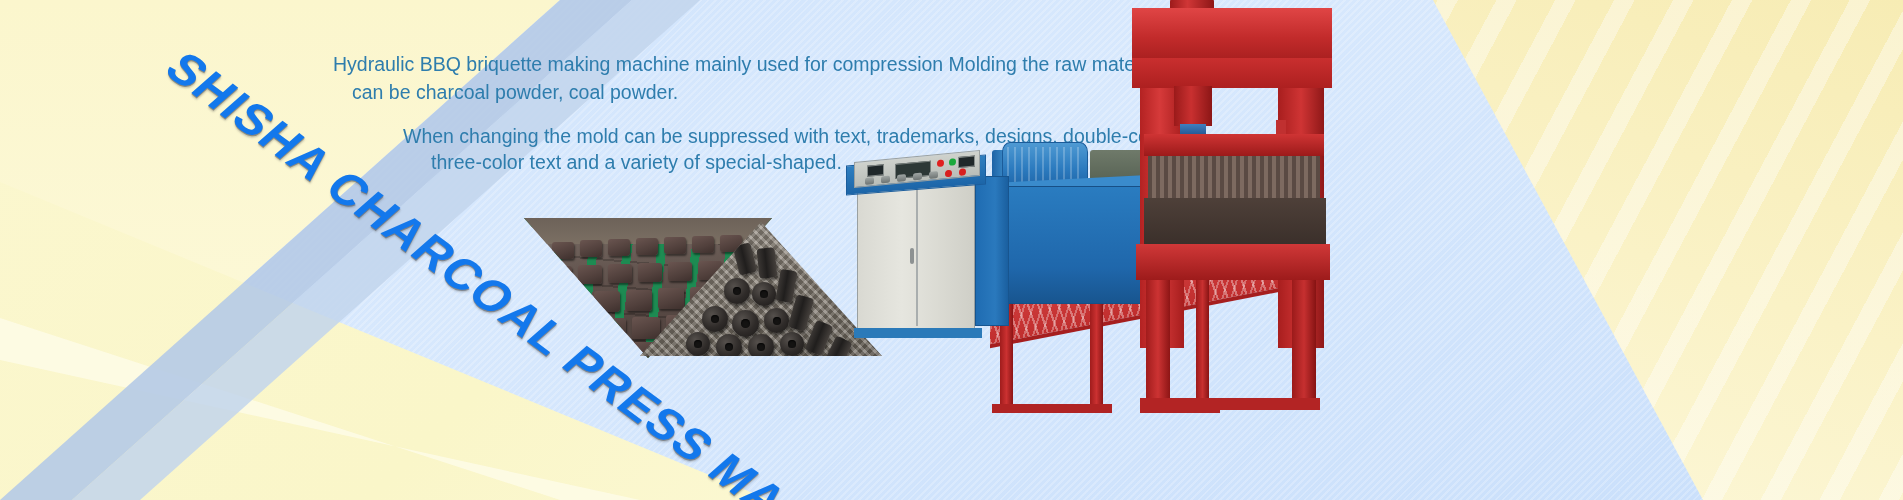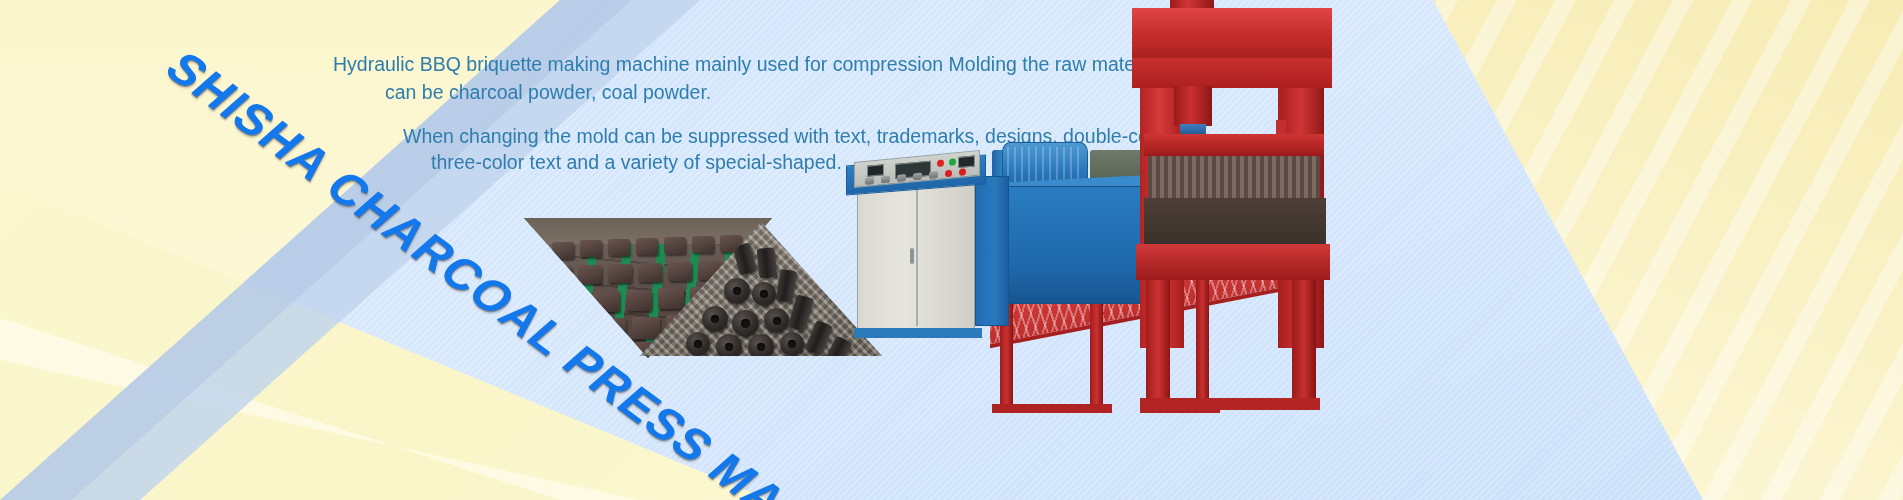--- a/index.html
+++ b/index.html
@@ -105,21 +105,21 @@
   
   .copy {
     position:absolute;
     color:#2e7dad;
     font-size:19.5px;
     line-height:30px;
     white-space:nowrap;
     font-family:"Liberation Sans", sans-serif;
   }
   .copy.l1 { left:333px; top:49px; }
-  .copy.l2 { left:352px; top:77px;margin-left:33px; }
+  .copy.l2 { left:352px; top:77px; }
   .copy.l3 { left:403px; top:121px; }
   .copy.l4 { left:431px; top:147px; }
 
   
   .tri {
     position:absolute;
     overflow:hidden;
   }
   
   .tri-a {

